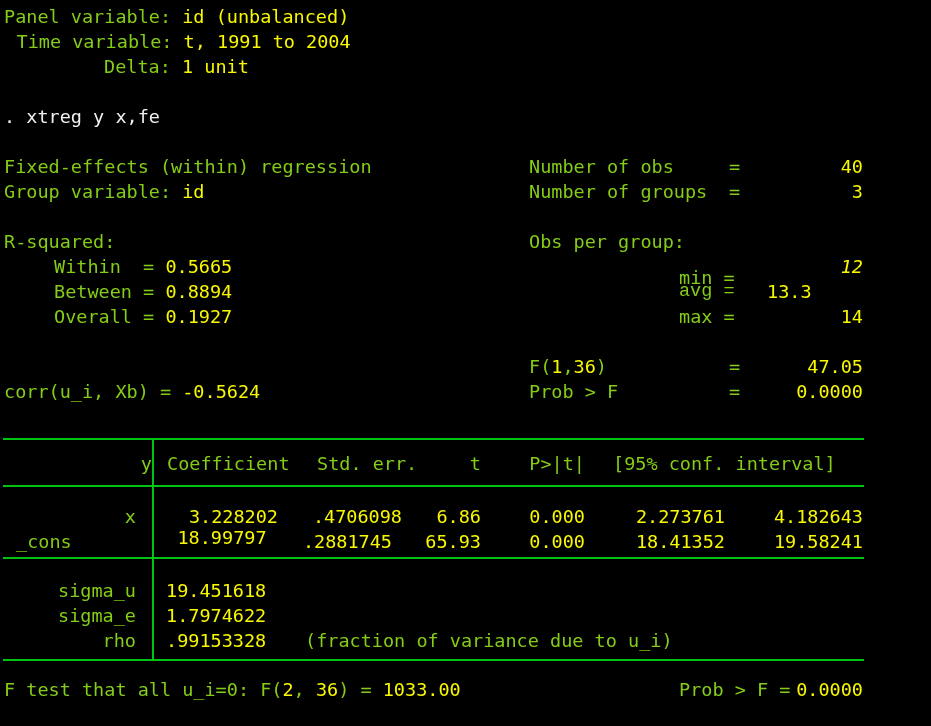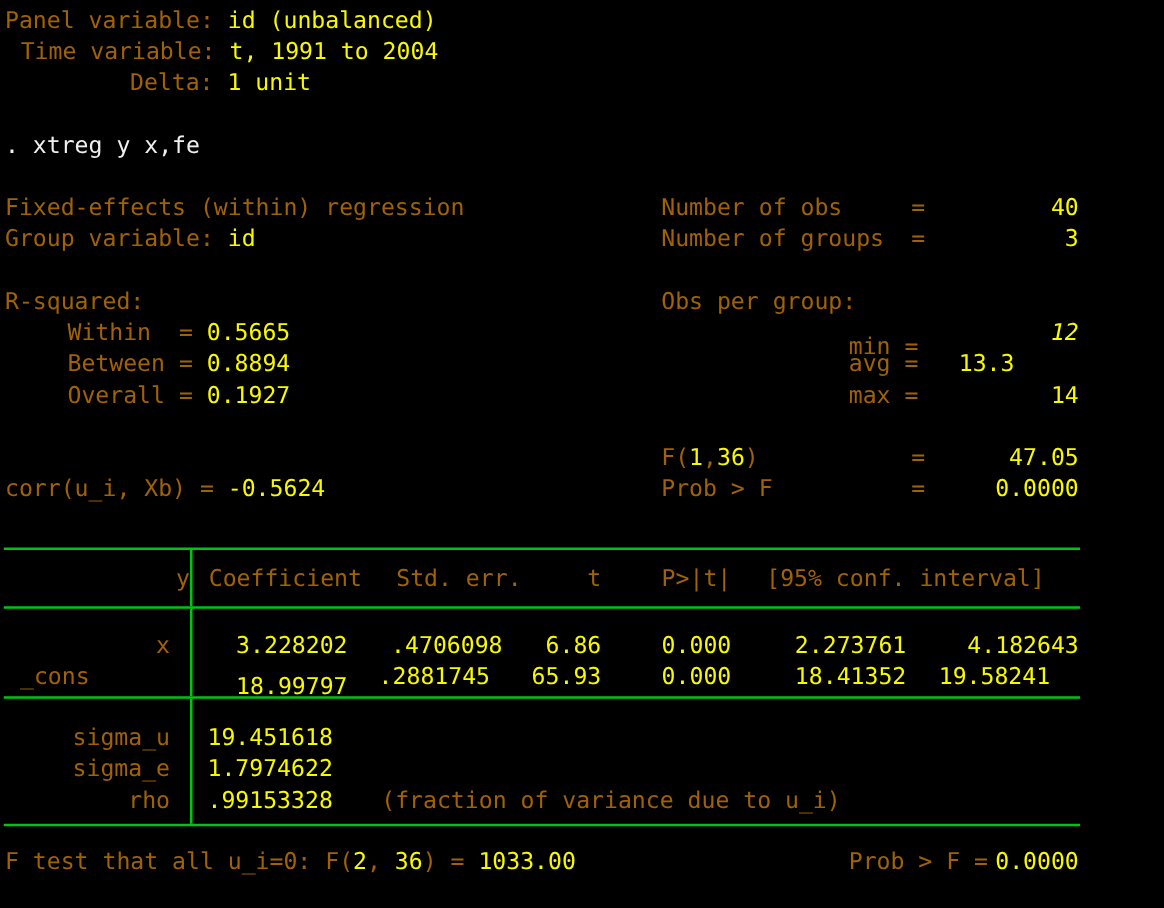--- a/index.html
+++ b/index.html
@@ -23,21 +23,21 @@
     line-height: 25px;
     letter-spacing: 0px;
     white-space: pre;
   }
   .ln {
     position: absolute;
     left: 4px;
     height: 25px;
     white-space: pre;
   }
-  .g  { color: #a16207; }
+  .g  { color: #84cc16; }
   .y  { color: #f8f800; }
   .w  { color: #f0f0f0; }
   
   .hr {
     position: absolute;
     left: 3px;
     width: 861px;
     height: 2px;
     background: #00c413;
   }
@@ -85,21 +85,21 @@
 
   <div class="ln" style="top:179px;left:529px;"><span class="g">Number of groups</span></div>
   <div class="ln" style="top:179px;left:729px;"><span class="g">=</span></div>
   <div class="ln" style="top:179px;left:767px;width:96px;text-align:right;"><span class="y">3</span></div>
 
   <div class="ln" style="top:229px;left:529px;"><span class="g">Obs per group:</span></div>
 
   <div class="ln" style="top:265px;left:679px;text-decoration:underline;"><span class="g">min =</span></div>
   <div class="ln" style="top:254px;left:767px;width:96px;text-align:right;font-style:italic;"><span class="y">12</span></div>
 
-  <div class="ln" style="top:279px;left:679px;"><span class="g">avg =</span></div>
+  <div class="ln" style="top:279px;left:679px;font-family:Liberation Mono, monospace;"><span class="g">avg =</span></div>
   <div class="ln" style="top:279px;left:767px;width:96px;text-align:left;"><span class="y">13.3</span></div>
 
   <div class="ln" style="top:304px;left:679px;"><span class="g">max =</span></div>
   <div class="ln" style="top:304px;left:767px;width:96px;text-align:right;"><span class="y">14</span></div>
 
   <div class="ln" style="top:354px;left:529px;"><span class="g">F(</span><span class="y">1</span><span class="g">,</span><span class="y">36</span><span class="g">)</span></div>
   <div class="ln" style="top:354px;left:729px;"><span class="g">=</span></div>
   <div class="ln" style="top:354px;left:767px;width:96px;text-align:right;"><span class="y">47.05</span></div>
 
   <div class="ln" style="top:379px;left:529px;"><span class="g">Prob &gt; F</span></div>
@@ -125,26 +125,26 @@
   <div class="ln" style="top:504px;left:16px;width:120px;text-align:right;"><span class="g">x</span></div>
   <div class="ln" style="top:504px;left:166px;width:112px;text-align:right;"><span class="y">3.228202</span></div>
   <div class="ln" style="top:504px;left:290px;width:112px;text-align:right;"><span class="y">.4706098</span></div>
   <div class="ln" style="top:504px;left:405px;width:76px;text-align:right;"><span class="y">6.86</span></div>
   <div class="ln" style="top:504px;left:498px;width:87px;text-align:right;"><span class="y">0.000</span></div>
   <div class="ln" style="top:504px;left:613px;width:112px;text-align:right;"><span class="y">2.273761</span></div>
   <div class="ln" style="top:504px;left:751px;width:112px;text-align:right;"><span class="y">4.182643</span></div>
 
   
   <div class="ln" style="top:529px;left:16px;width:120px;text-align:left;"><span class="g">_cons</span></div>
-  <div class="ln" style="top:537px;left:166px;width:112px;text-align:right;"><span class="y">18.99797</span></div>
+  <div class="ln" style="top:525px;left:166px;width:112px;text-align:center;"><span class="y">18.99797</span></div>
   <div class="ln" style="top:529px;left:280px;width:112px;text-align:right;"><span class="y">.2881745</span></div>
   <div class="ln" style="top:529px;left:405px;width:76px;text-align:right;"><span class="y">65.93</span></div>
   <div class="ln" style="top:529px;left:498px;width:87px;text-align:right;"><span class="y">0.000</span></div>
   <div class="ln" style="top:529px;left:613px;width:112px;text-align:right;"><span class="y">18.41352</span></div>
-  <div class="ln" style="top:529px;left:751px;width:112px;text-align:left;"><span class="y">19.58241</span></div>
+  <div class="ln" style="top:529px;left:751px;width:112px;text-align:right;"><span class="y">19.58241</span></div>
 
   <div class="hr" style="top:557px;"></div>
   <div class="vr" style="top:559px;height:100px;"></div>
 
   
   <div class="ln" style="top:578px;left:16px;width:120px;text-align:right;"><span class="g">sigma_u</span></div>
   <div class="ln" style="top:578px;left:166px;"><span class="y">19.451618</span></div>
 
   <div class="ln" style="top:603px;left:16px;width:120px;text-align:right;"><span class="g">sigma_e</span></div>
   <div class="ln" style="top:603px;left:166px;"><span class="y">1.7974622</span></div>

